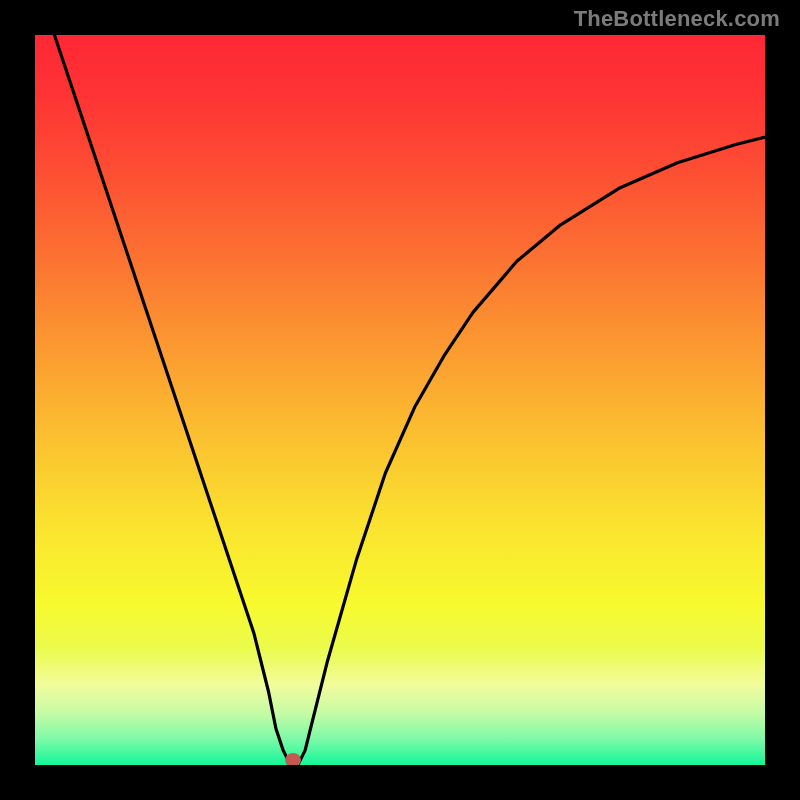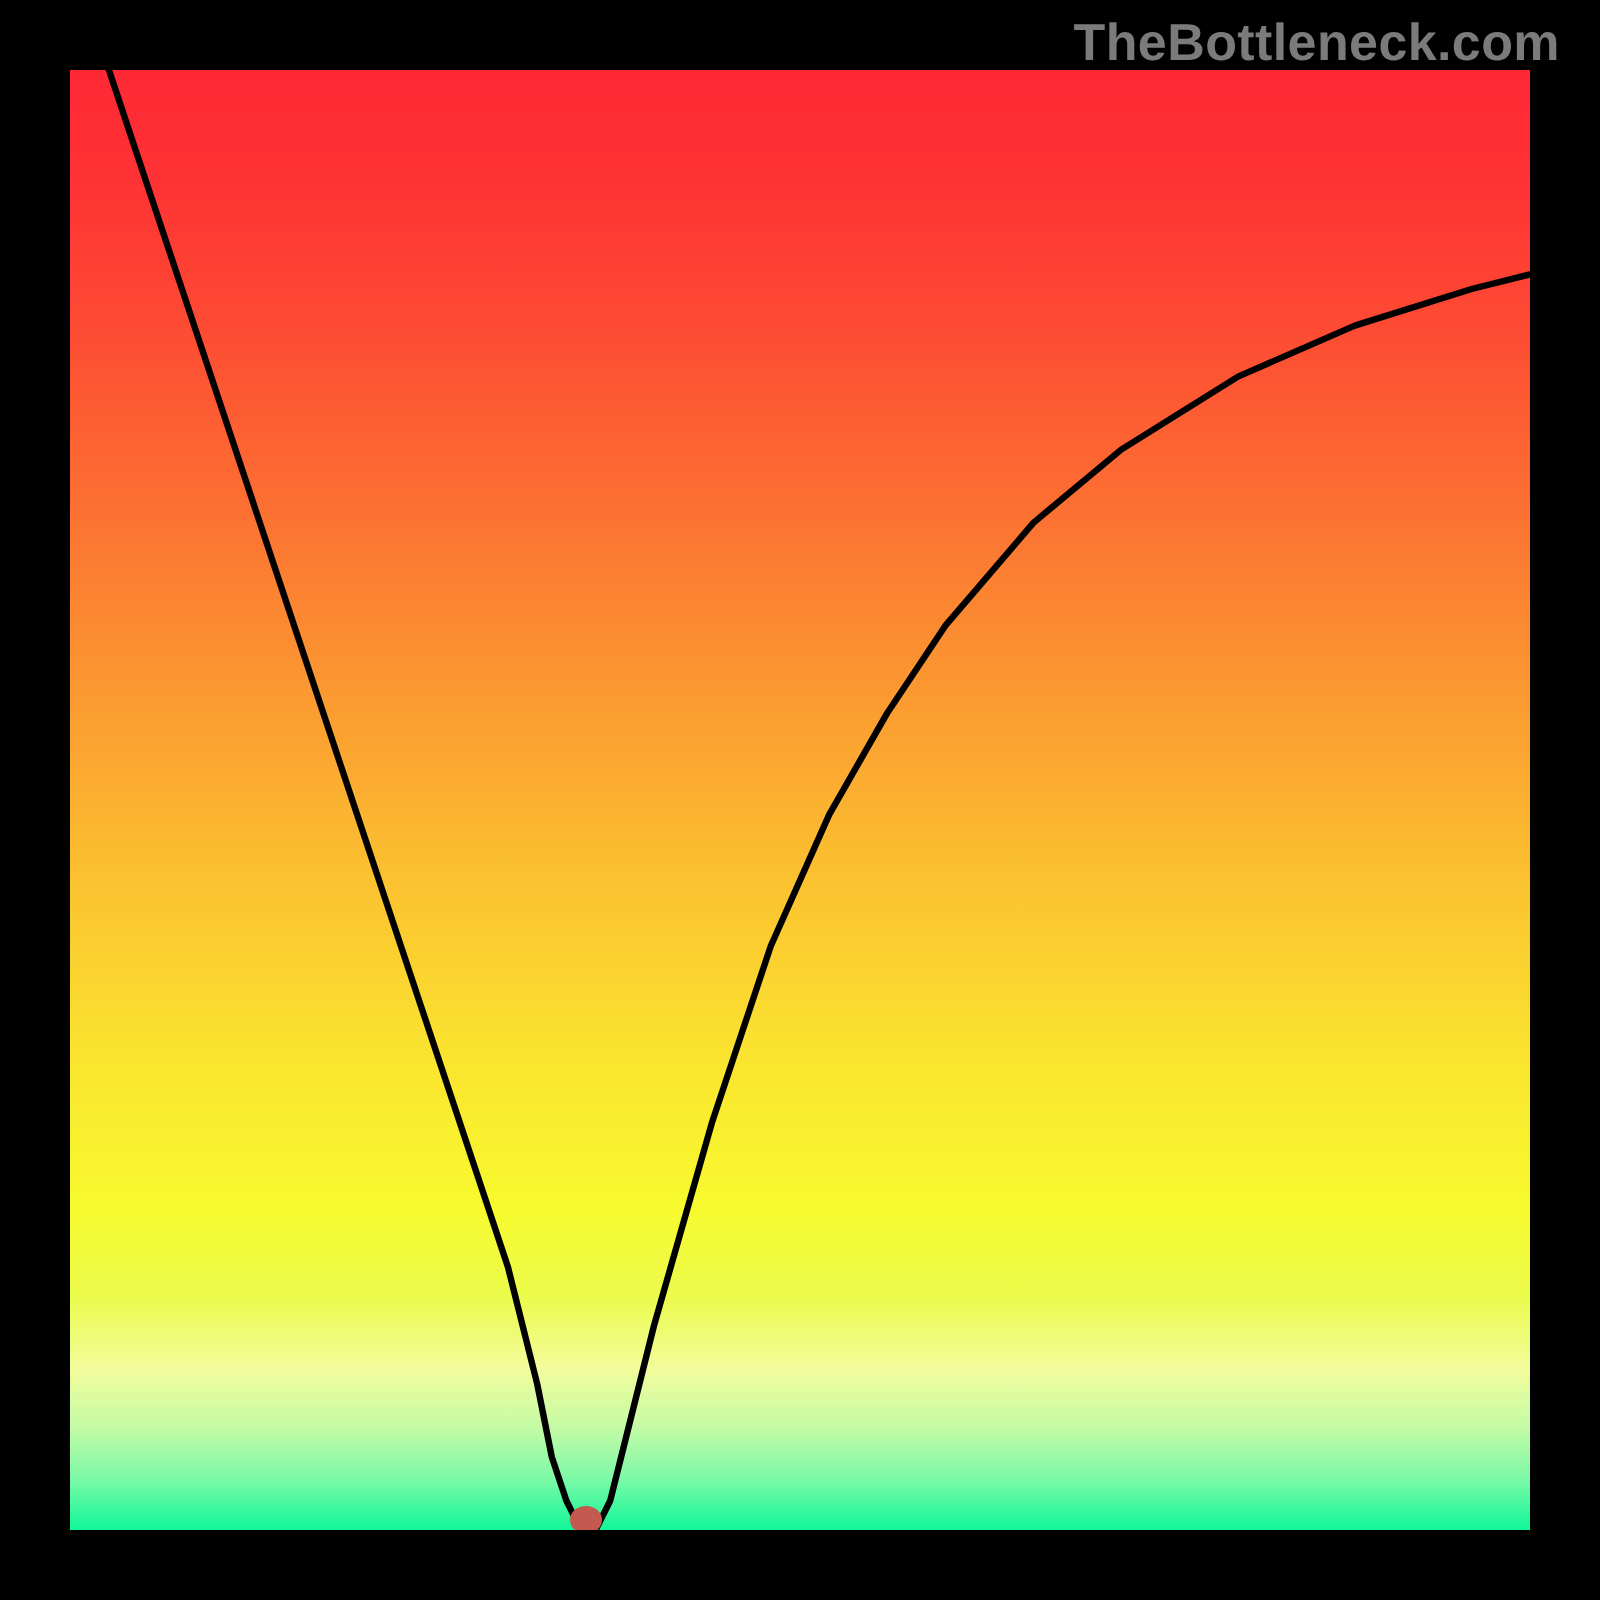--- a/index.html
+++ b/index.html
@@ -28,21 +28,21 @@
   }
   .gradient-bg {
     position: absolute;
     inset: 0;
   }
   .watermark {
     position: absolute;
     top: 6px;
     right: 20px;
     font-family: Arial, Helvetica, sans-serif;
-    font-size: 26px;
+    font-size: 22px;
     font-weight: 600;
     color: #7b7b7b;
     letter-spacing: 0.2px;
   }
   .curve {
     position: absolute;
     inset: 0;
   }
   .marker {
     position: absolute;

